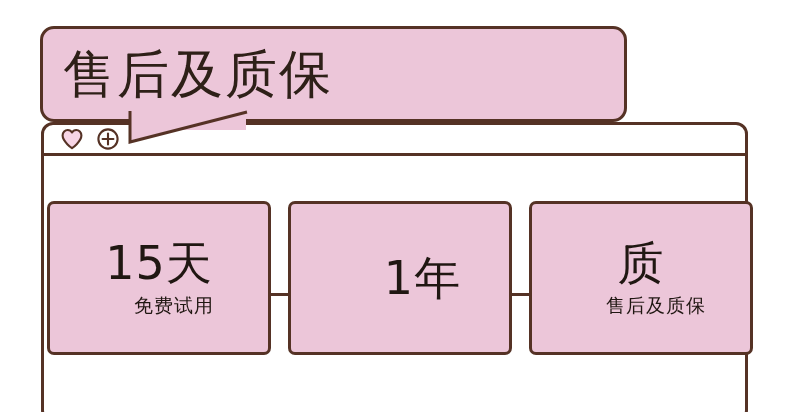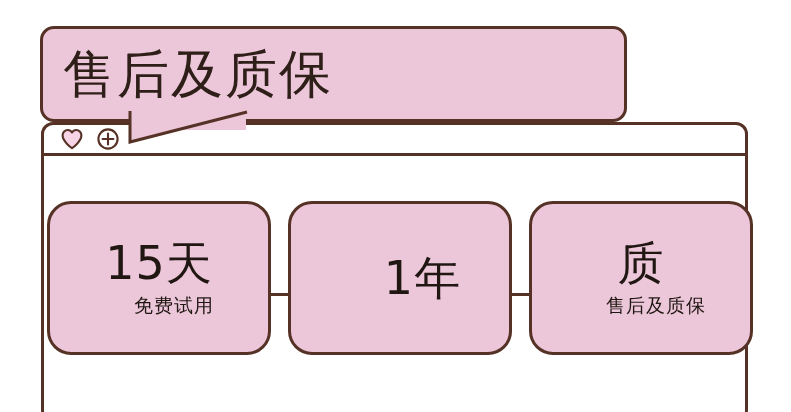--- a/index.html
+++ b/index.html
@@ -101,21 +101,21 @@
     height: 154px;
   }
   .feature-box {
     position: absolute;
     top: 0;
     width: 224px;
     height: 154px;
     box-sizing: border-box;
     background: #ecc6d9;
     border: 3px solid #553225;
-    border-radius: 24px;
+    border-radius: 7px;
     display: flex;
     flex-direction: column;
     align-items: center;
     justify-content: center;
     z-index: 2;
   }
   .feature-box.b1 { left: 0px; }
   .feature-box.b2 { left: 241px; padding-left: 45px; }
   .feature-box.b3 { left: 482px; }
 

